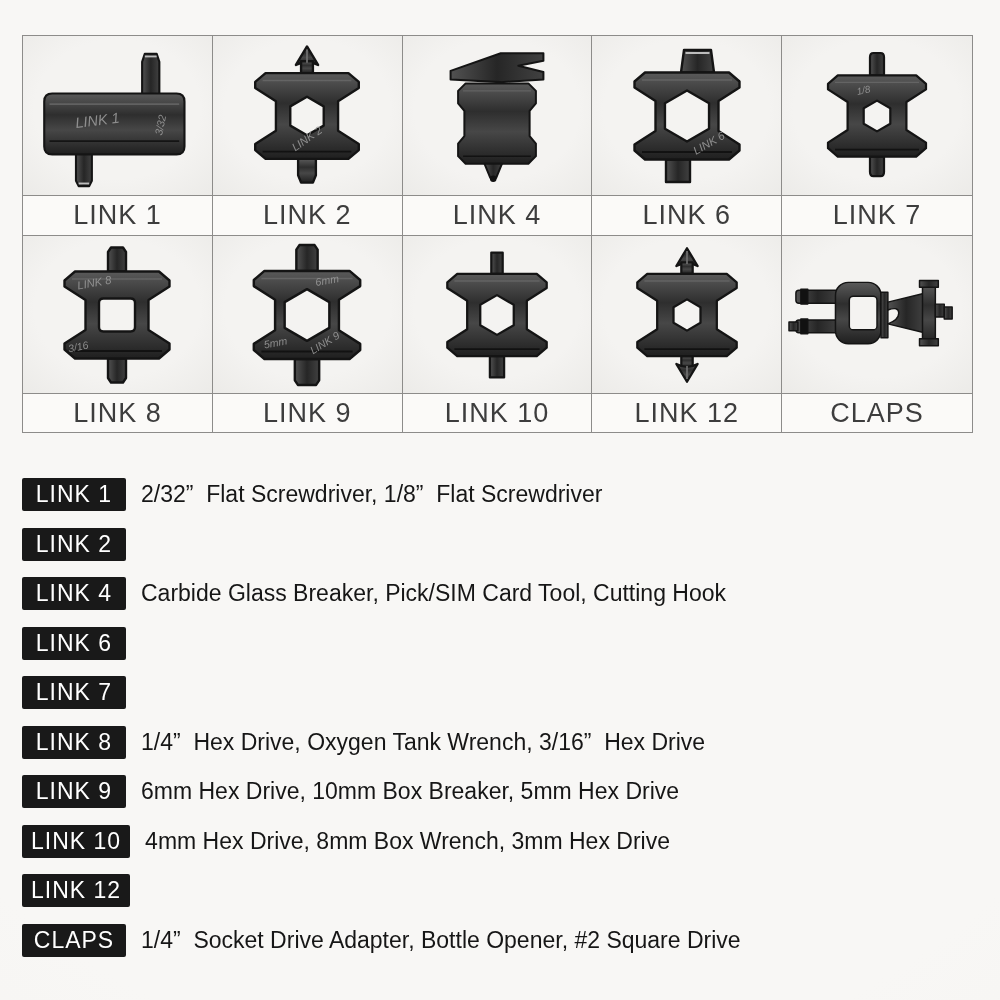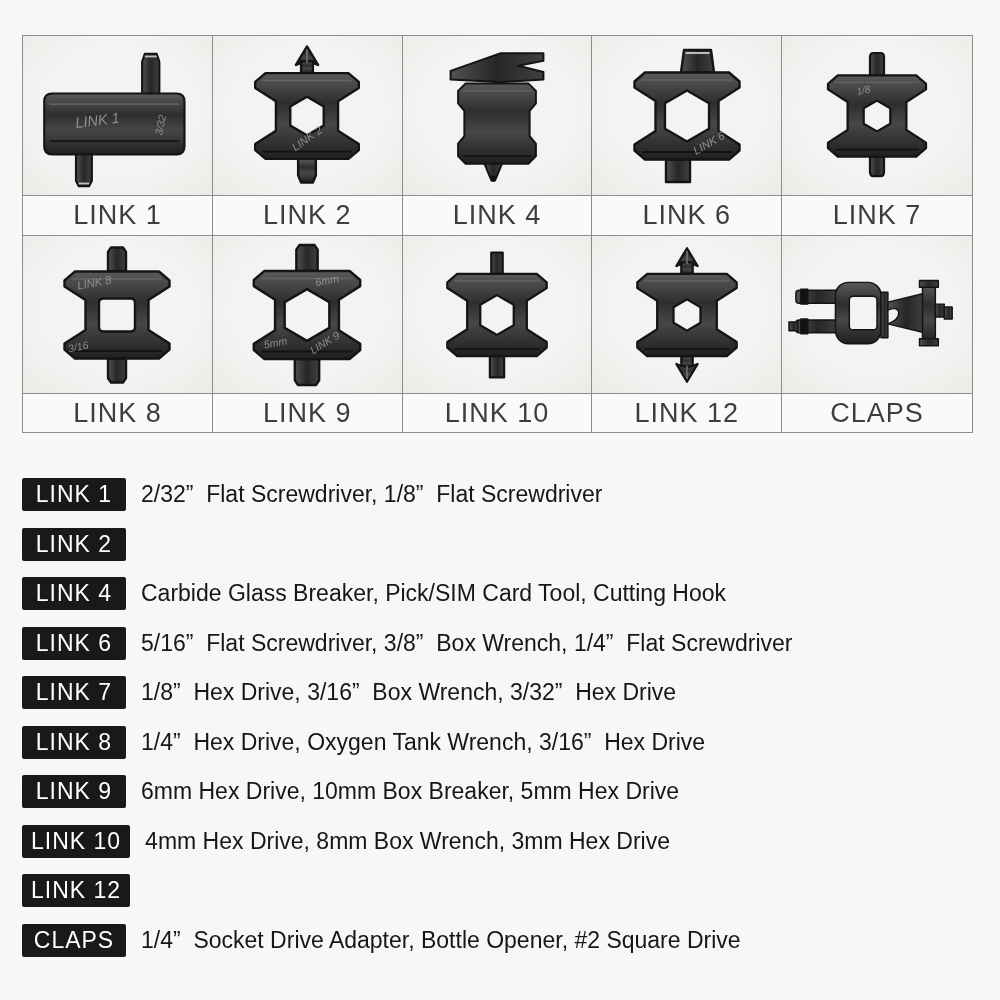--- a/index.html
+++ b/index.html
@@ -277,25 +277,23 @@
     </div>
     <div class="legend-row">
       <span class="badge">LINK 2</span>
     </div>
     <div class="legend-row">
       <span class="badge">LINK 4</span>
       <span class="desc">Carbide Glass Breaker, Pick/SIM Card Tool, Cutting Hook</span>
     </div>
     <div class="legend-row">
       <span class="badge">LINK 6</span>
-      <span class="desc">5/16”  Flat Screwdriver, 3/8”  Box Wrench, 1/4”  Flat Screwdriver</span>
     </div>
     <div class="legend-row">
       <span class="badge">LINK 7</span>
-      <span class="desc">1/8”  Hex Drive, 3/16”  Box Wrench, 3/32”  Hex Drive</span>
     </div>
     <div class="legend-row">
       <span class="badge">LINK 8</span>
       <span class="desc">1/4”  Hex Drive, Oxygen Tank Wrench, 3/16”  Hex Drive</span>
     </div>
     <div class="legend-row">
       <span class="badge">LINK 9</span>
       <span class="desc">6mm Hex Drive, 10mm Box Breaker, 5mm Hex Drive</span>
     </div>
     <div class="legend-row">

